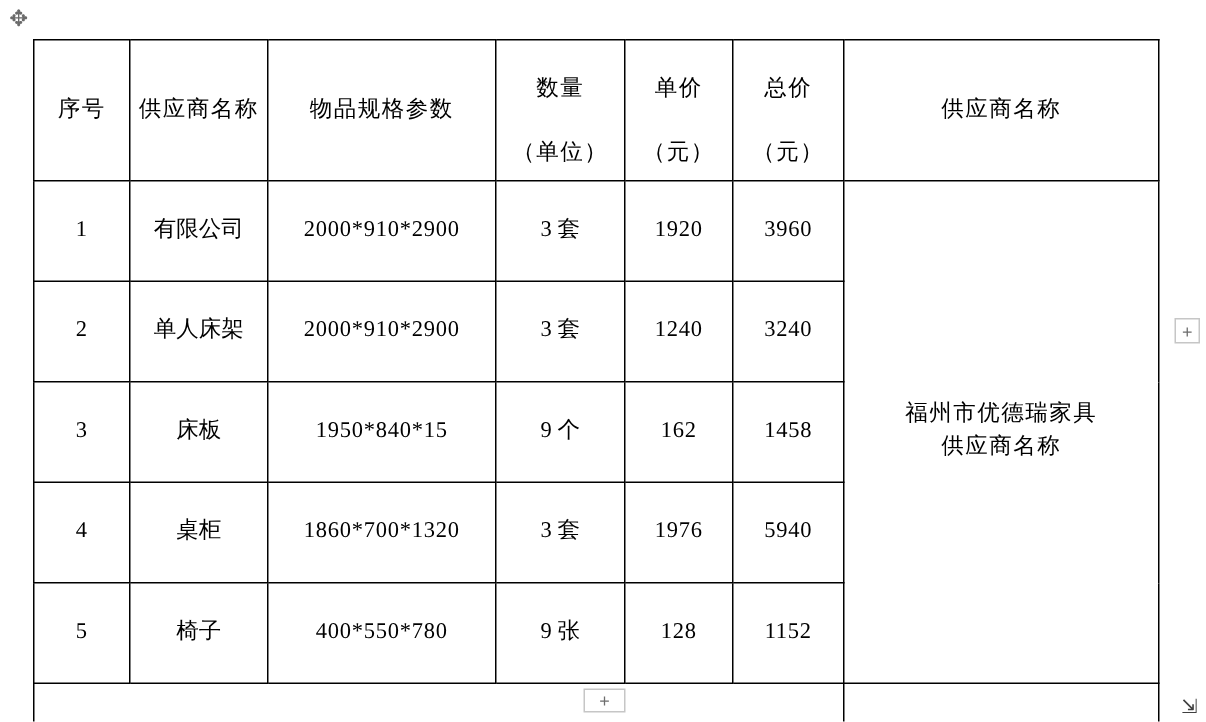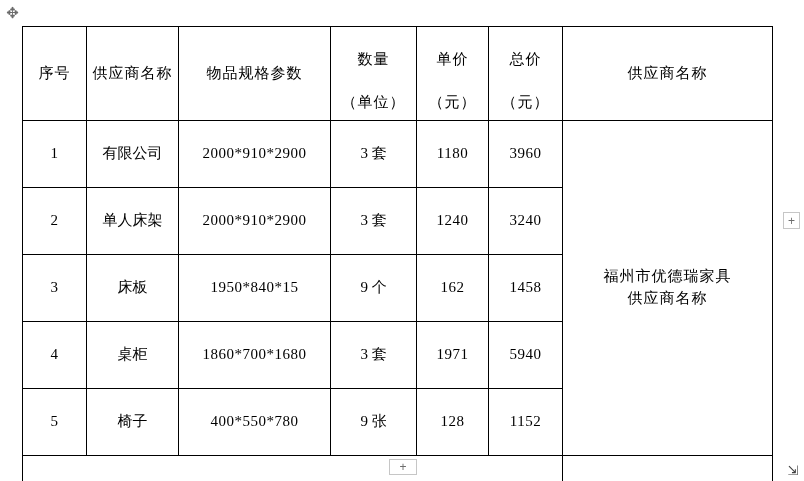--- a/index.html
+++ b/index.html
@@ -170,21 +170,21 @@
             <div>（元）</div>
           </td>
           <td class="head-cell">供应商名称</td>
         </tr>
 
         <tr class="body-row">
           <td class="num-cell">1</td>
           <td>有限公司</td>
           <td class="num-cell">2000*910*2900</td>
           <td>3 套</td>
-          <td class="num-cell">1180</td>
+          <td class="num-cell">1920</td>
           <td class="num-cell">3960</td>
           <td class="supplier-cell" rowspan="5">
             <div>福州市优德瑞家具</div>
             <div>供应商名称</div>
           </td>
         </tr>
 
         <tr class="body-row">
           <td class="num-cell">2</td>
           <td>单人床架</td>
@@ -199,23 +199,23 @@
           <td>床板</td>
           <td class="num-cell">1950*840*15</td>
           <td>9 个</td>
           <td class="num-cell">162</td>
           <td class="num-cell">1458</td>
         </tr>
 
         <tr class="body-row">
           <td class="num-cell">4</td>
           <td>桌柜</td>
-          <td class="num-cell">1860*700*1680</td>
+          <td class="num-cell">1860*700*1320</td>
           <td>3 套</td>
-          <td class="num-cell">1971</td>
+          <td class="num-cell">1976</td>
           <td class="num-cell">5940</td>
         </tr>
 
         <tr class="body-row">
           <td class="num-cell">5</td>
           <td>椅子</td>
           <td class="num-cell">400*550*780</td>
           <td>9 张</td>
           <td class="num-cell">128</td>
           <td class="num-cell">1152</td>

